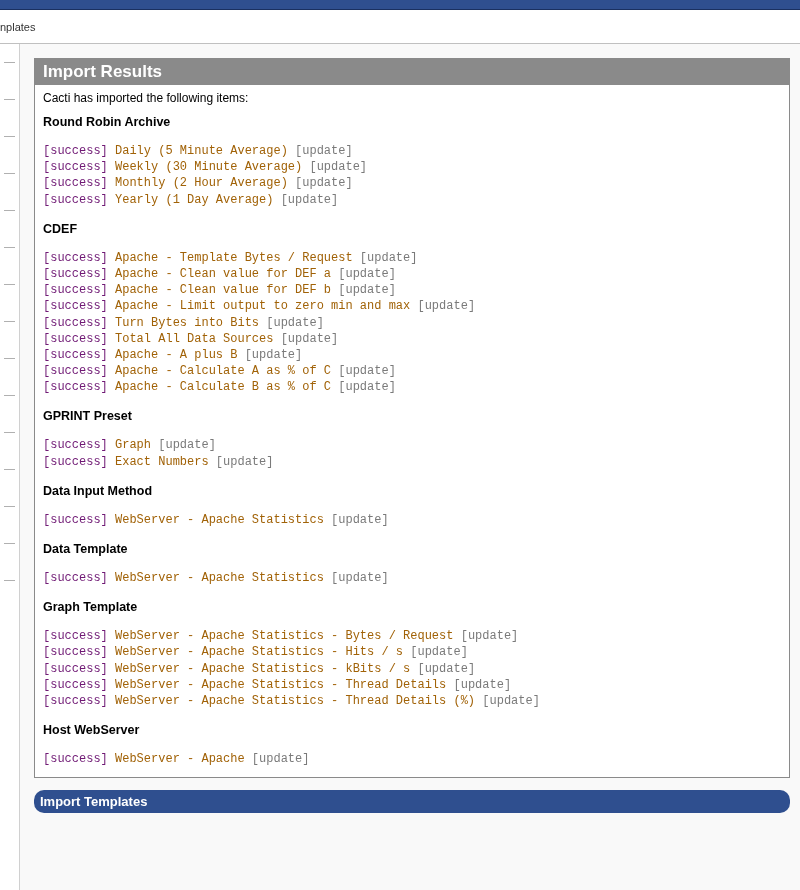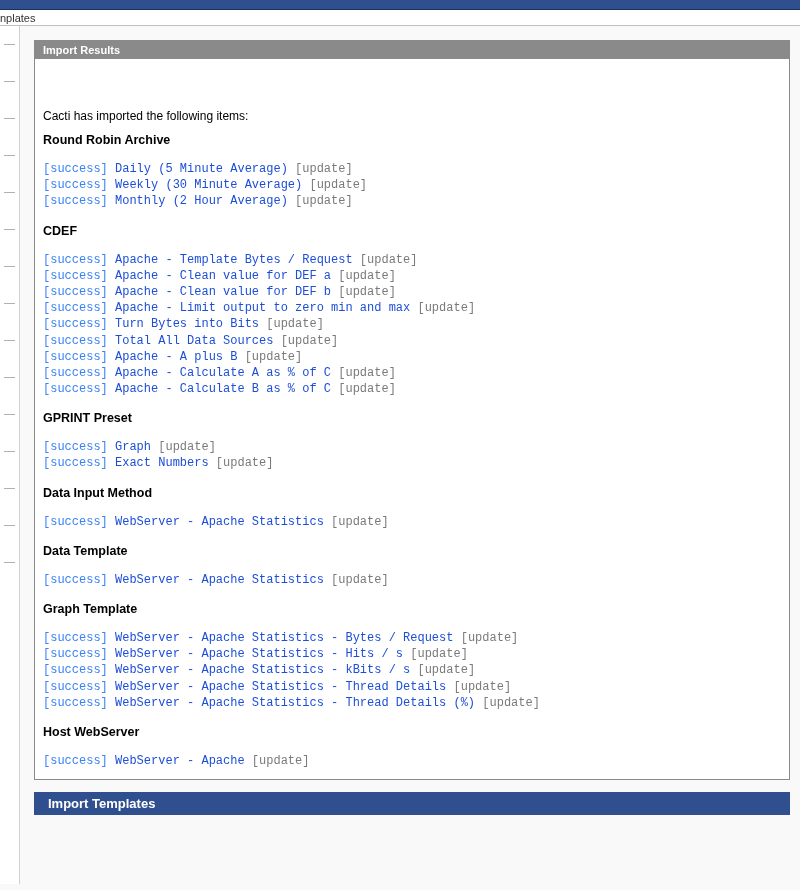--- a/index.html
+++ b/index.html
@@ -10,21 +10,21 @@
       width: 800px;
       height: 890px;
       overflow: hidden;
     }
     .top-bar {
       height: 10px;
       background: #2f4f8f;
       border-bottom: 1px solid #1a3060;
     }
     .tab-row {
-      height: 16px;
+      height: 34px;
       background: #ffffff;
       border-bottom: 1px solid #c0c0c0;
       padding-left: 0;
       display: flex;
       align-items: center;
       font-size: 11px;
       color: #333;
     }
     .main-area {
       display: flex;
@@ -46,51 +46,52 @@
       padding: 14px 10px 0 14px;
     }
     .panel {
       border: 1px solid #8a8a8a;
       background: #ffffff;
     }
     .panel-header {
       background: #8a8a8a;
       color: #ffffff;
       font-weight: bold;
-      font-size: 11px;
+      font-size: 17px;
       padding: 3px 8px;
     }
     .panel-body {
       padding: 6px 8px 10px 8px;
       font-size: 12px;
       color: #000;
     }
-    .intro { margin-bottom: 10px; margin-top: 44px; }
+    .intro { margin-bottom: 10px; }
     .section-title {
       font-weight: bold;
       font-size: 12.5px;
       margin: 14px 0 14px 0;
     }
     .section-title.first { margin-top: 10px; }
     .line {
       font-family: "Courier New", Courier, monospace;
       font-size: 12px;
       line-height: 1.35;
       white-space: nowrap;
     }
-    .status { color: #3b82f6; }
-    .name { color: #1d4ed8; }
+    .status { color: #701a75; }
+    .name { color: #a16207; }
     .note { color: #7a7a7a; }
     .next-panel {
       margin-top: 12px;
       background: #2f4f8f;
       color: #ffffff;
       font-weight: bold;
       font-size: 13px;
-      padding: 4px 14px;
+      padding: 4px 6px;
+      border-radius: 10px;
     }
   </style>
 </head>
 <body>
 
 <div class="top-bar"></div>
 <div class="tab-row">
   <span>nplates</span>
 </div>
 
@@ -116,20 +117,21 @@
   <div class="content">
     <div class="panel">
       <div class="panel-header">Import Results</div>
       <div class="panel-body">
         <div class="intro">Cacti has imported the following items:</div>
         <div id="sections-root">
             <div class="section-title first">Round Robin Archive</div>
             <div class="line"><span class="status">[success]</span> <span class="name">Daily (5 Minute Average)</span> <span class="note">[update]</span></div>
             <div class="line"><span class="status">[success]</span> <span class="name">Weekly (30 Minute Average)</span> <span class="note">[update]</span></div>
             <div class="line"><span class="status">[success]</span> <span class="name">Monthly (2 Hour Average)</span> <span class="note">[update]</span></div>
+            <div class="line"><span class="status">[success]</span> <span class="name">Yearly (1 Day Average)</span> <span class="note">[update]</span></div>
             <div class="section-title">CDEF</div>
             <div class="line"><span class="status">[success]</span> <span class="name">Apache - Template Bytes / Request</span> <span class="note">[update]</span></div>
             <div class="line"><span class="status">[success]</span> <span class="name">Apache - Clean value for DEF a</span> <span class="note">[update]</span></div>
             <div class="line"><span class="status">[success]</span> <span class="name">Apache - Clean value for DEF b</span> <span class="note">[update]</span></div>
             <div class="line"><span class="status">[success]</span> <span class="name">Apache - Limit output to zero min and max</span> <span class="note">[update]</span></div>
             <div class="line"><span class="status">[success]</span> <span class="name">Turn Bytes into Bits</span> <span class="note">[update]</span></div>
             <div class="line"><span class="status">[success]</span> <span class="name">Total All Data Sources</span> <span class="note">[update]</span></div>
             <div class="line"><span class="status">[success]</span> <span class="name">Apache - A plus B</span> <span class="note">[update]</span></div>
             <div class="line"><span class="status">[success]</span> <span class="name">Apache - Calculate A as % of C</span> <span class="note">[update]</span></div>
             <div class="line"><span class="status">[success]</span> <span class="name">Apache - Calculate B as % of C</span> <span class="note">[update]</span></div>

